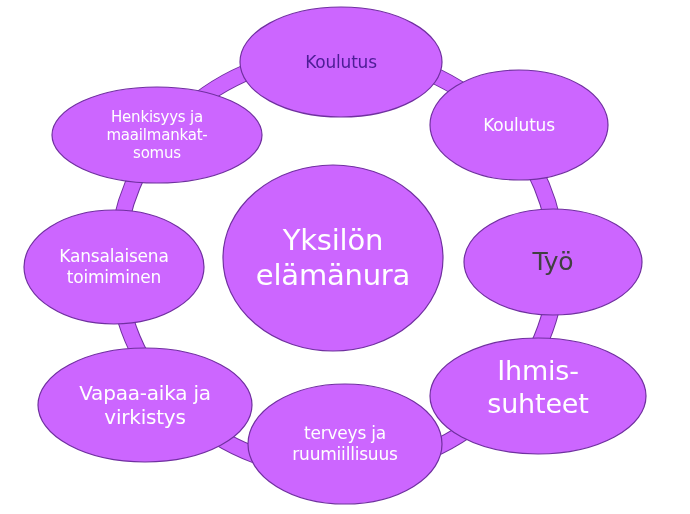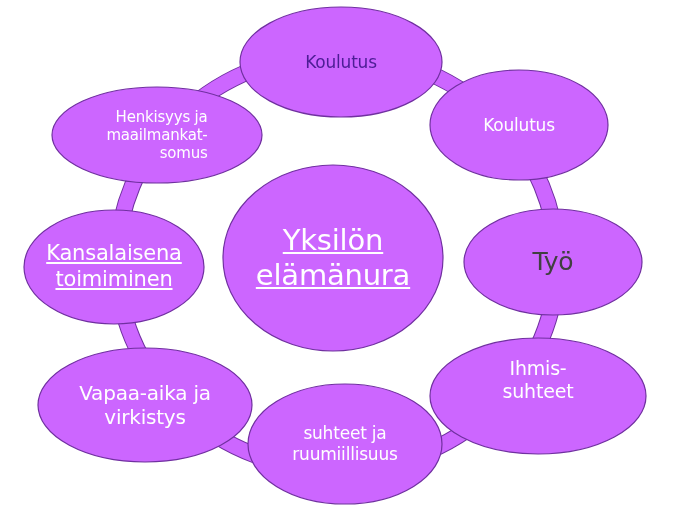--- a/index.html
+++ b/index.html
@@ -49,29 +49,29 @@
       <ellipse cx="553" cy="262" rx="89" ry="53" fill="#CC66FF" stroke="#7030A0" stroke-width="1.2"></ellipse>
       <ellipse cx="538" cy="396" rx="108" ry="58" fill="#CC66FF" stroke="#7030A0" stroke-width="1.2"></ellipse>
       <ellipse cx="345" cy="444" rx="97" ry="60" fill="#CC66FF" stroke="#7030A0" stroke-width="1.2"></ellipse>
       <ellipse cx="145" cy="405" rx="107" ry="57" fill="#CC66FF" stroke="#7030A0" stroke-width="1.2"></ellipse>
       <ellipse cx="114" cy="267" rx="90" ry="57" fill="#CC66FF" stroke="#7030A0" stroke-width="1.2"></ellipse>
       <ellipse cx="157" cy="135" rx="105" ry="48" fill="#CC66FF" stroke="#7030A0" stroke-width="1.2"></ellipse>
     </g>
 </svg>
 
 <div id="labels-layer">
-    <div class="node-label" style="left: 223px; top: 165px; width: 220px; height: 186px; font-size: 29px; color: rgb(255, 255, 255); text-decoration: underline;">Yksilön
+    <div class="node-label" style="left: 223px; top: 165px; width: 220px; height: 186px; font-size: 29px; color: rgb(255, 255, 255);">Yksilön
 elämänura</div>
     <div class="node-label" style="left: 240px; top: 7px; width: 202px; height: 110px; font-size: 17px; color: #4c1d95;">Koulutus</div>
     <div class="node-label" style="left: 430px; top: 70px; width: 178px; height: 110px; font-size: 17px; color: rgb(255, 255, 255);">Koulutus</div>
     <div class="node-label" style="left: 464px; top: 209px; width: 178px; height: 106px; font-size: 25px; color: #404040;">Työ</div>
-    <div class="node-label" style="left: 430px; top: 322px; width: 216px; height: 116px; font-size: 19px; color: rgb(255, 255, 255);">Ihmis-
+    <div class="node-label" style="left: 430px; top: 330px; width: 216px; height: 116px; font-size: 27px; color: rgb(255, 255, 255);">Ihmis-
 suhteet</div>
-    <div class="node-label" style="left: 248px; top: 384px; width: 194px; height: 120px; font-size: 17px; color: rgb(255, 255, 255);">suhteet ja
+    <div class="node-label" style="left: 248px; top: 384px; width: 194px; height: 120px; font-size: 17px; color: rgb(255, 255, 255);">terveys ja
 ruumiillisuus</div>
     <div class="node-label" style="left: 38px; top: 348px; width: 214px; height: 114px; font-size: 20px; color: rgb(255, 255, 255);">Vapaa-aika ja
 virkistys</div>
-    <div class="node-label" style="left: 24px; top: 210px; width: 180px; height: 114px; font-size: 21px; color: rgb(255, 255, 255); text-decoration: underline;">Kansalaisena
+    <div class="node-label" style="left: 24px; top: 210px; width: 180px; height: 114px; font-size: 17px; color: rgb(255, 255, 255);">Kansalaisena
 toimiminen</div>
-    <div class="node-label" style="left: 52px; top: 87px; width: 210px; height: 96px; font-size: 15px; color: rgb(255, 255, 255); text-align: right;">Henkisyys ja
+    <div class="node-label" style="left: 52px; top: 87px; width: 210px; height: 96px; font-size: 15px; color: rgb(255, 255, 255);">Henkisyys ja
 maailmankat-
 somus</div>
   </div>
 
 </body></html>

